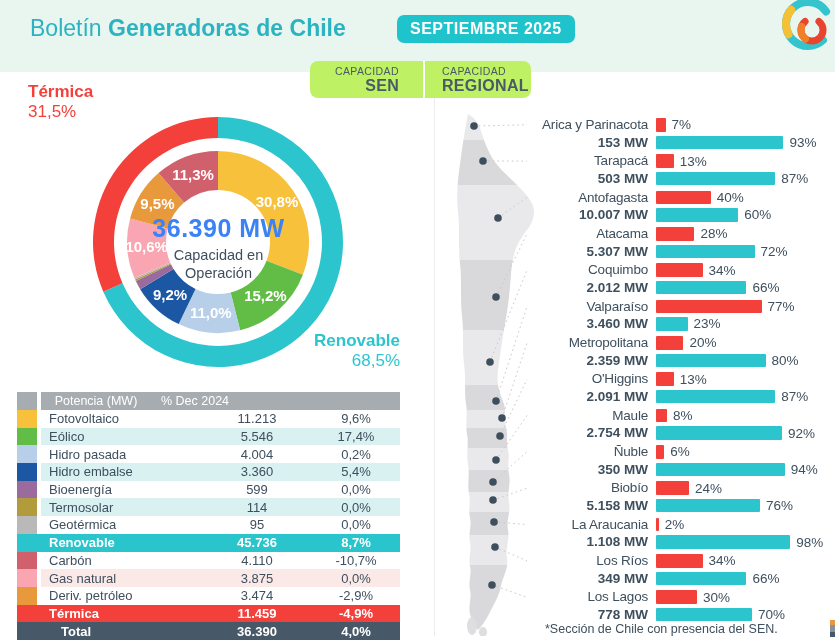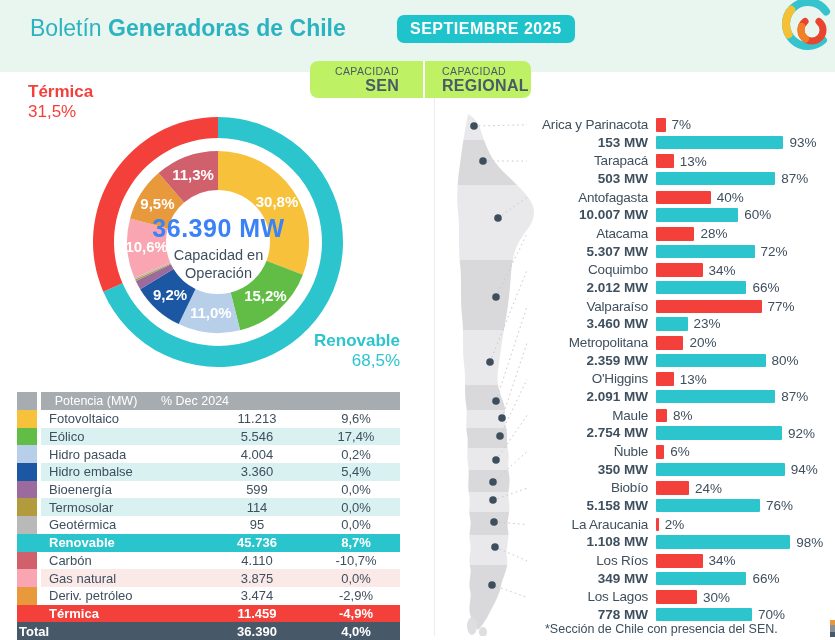--- a/index.html
+++ b/index.html
@@ -44,21 +44,21 @@
   .thead .cells{flex:1;display:flex;align-items:center;background:#a7acb1;height:100%;}
   .thead .nm{font-weight:400;}
   .row-teal .cells-bg{background:#d9f1f1;}
   .row-pink .cells-bg{background:#fbe9e8;}
   .cells-bg{flex:1;display:flex;align-items:center;height:100%;}
   .row-renewable{background:#29c4cc;color:#fff;font-weight:800;}
   .row-thermal{background:#f4403b;color:#fff;font-weight:800;}
   .row-total{background:#475969;color:#fff;font-weight:800;}
   .row-renewable .sw,.row-thermal .sw,.row-total .sw{margin-right:0;width:0;}
   .row-renewable .nm,.row-thermal .nm{padding-left:32px;}
-  .row-total .nm{padding-left:2px;}
+  .row-total .nm{padding-left:20px;margin-left:24px;}
   
   .rpanel{position:absolute;left:420px;top:58px;width:415px;height:582px;}
   #map-svg{position:absolute;left:8px;top:54px;}
   .regions{position:absolute;left:112px;top:58px;width:300px;}
   .region-row{display:flex;height:36.35px;}
   .rlabels{width:116px;flex:none;text-align:right;}
   .rlabels .rn{font-size:13.5px;height:17.5px;line-height:17.5px;letter-spacing:-.2px;white-space:nowrap;}
   .rlabels .rmw{font-size:13.5px;font-weight:800;height:17.5px;line-height:17.5px;}
   .rbars{flex:1;padding-left:8px;}
   .bline{height:17.5px;display:flex;align-items:center;}

